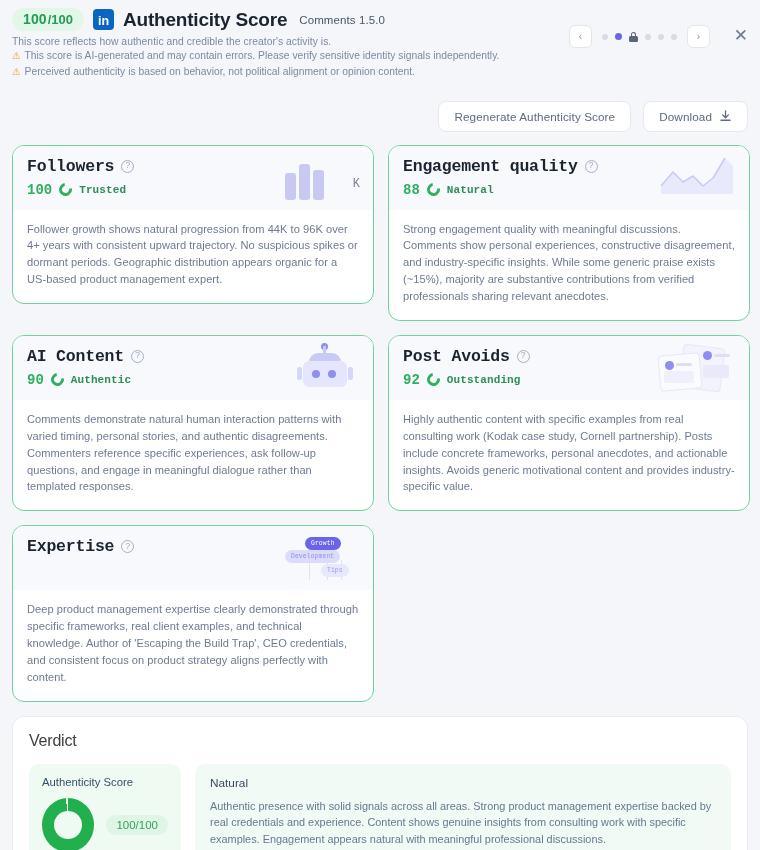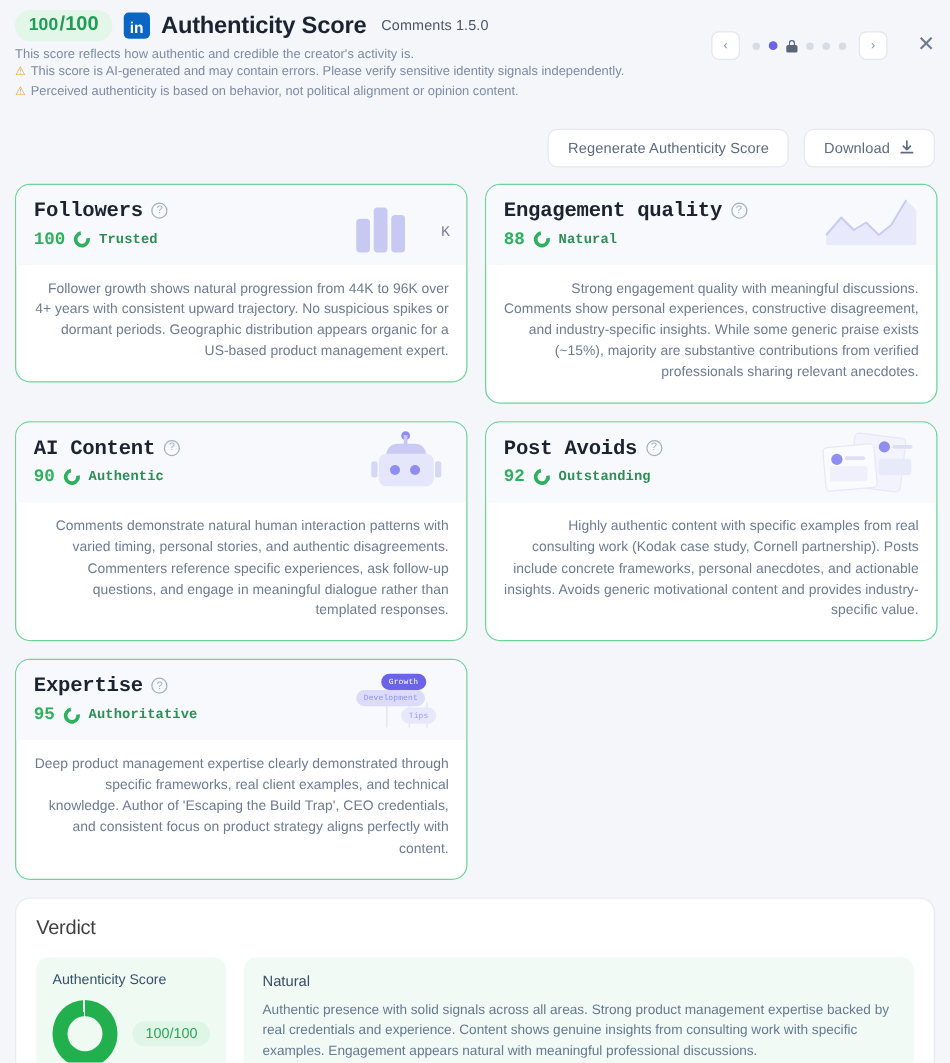--- a/index.html
+++ b/index.html
@@ -14,21 +14,21 @@
   
   .header { padding: 8px 12px 4px 12px; }
   .header-top { display: flex; align-items: center; gap: 9px; }
   .score-badge {
     background: #e3f7e9; color: #1f9d55;
     border-radius: 13px; padding: 3px 11px 4px 11px;
     display: flex; align-items: baseline; gap: 1px;
     font-weight: bold;
   }
   .score-badge .big { font-size: 14px; letter-spacing: .1px; }
-  .score-badge .small { font-size: 16px; }
+  .score-badge .small { font-size: 13px; }
   .li-icon {
     width: 21px; height: 21px; background: #0a66c2; border-radius: 4px;
     color: #fff; font-size: 12.5px; font-weight: bold;
     display: flex; align-items: flex-end; justify-content: center;
     line-height: 1.35; font-family: "Liberation Sans", sans-serif;
   }
   .title { font-size: 19px; font-weight: bold; color: #1b2330; letter-spacing: -.2px; }
   .version { font-size: 11.5px; color: #4a5668; margin-left: 3px; letter-spacing: .1px;}
 
   .subline { font-size: 10.3px; color: #7c8aa5; margin-top: 5px; letter-spacing: .05px;}
@@ -70,21 +70,21 @@
   .help {
     width: 13px; height: 13px; border: 1.2px solid #a5b0c2; border-radius: 50%;
     color: #a5b0c2; font-size: 9px; display: flex; align-items: center; justify-content: center;
     font-weight: normal; cursor: pointer;
   }
   .card-score { display: flex; align-items: center; gap: 7px; margin-top: 6px; }
   .score-num { font-size: 14px; font-weight: bold; color: #2eb05e; }
   .ring { width: 13px; height: 13px; border-radius: 50%; border: 3.2px solid #2eb05e;
     border-top-color: transparent; transform: rotate(35deg); }
   .score-label { font-size: 11px; color: #2b8f55; font-weight: bold; letter-spacing: .1px; }
-  .card-body { padding: 11px 14px 15px 14px; font-size: 11.1px; line-height: 1.52; color: #6d7b92; letter-spacing: .03px; text-align: right;}
+  .card-body { padding: 11px 14px 15px 14px; font-size: 11.1px; line-height: 1.52; color: #6d7b92; letter-spacing: .03px;}
 
   
   .deco { position: absolute; right: 14px; top: 10px; width: 76px; height: 48px; }
 
   .bars { display: flex; align-items: flex-end; gap: 3px; height: 44px; position: relative; padding-left: 2px;}
   .bars i { display: block; width: 11px; background: #c7c9f3; border-radius: 3px; }
   .bars .k { position: absolute; right: -1px; bottom: 9px; color: #7b8396; font-size: 12px; font-style: normal; background: none; width: auto;}
 
   .robot { position: relative; width: 60px; height: 46px; margin-left: 12px; }
   .robot .ant { position: absolute; left: 28px; top: 0; width: 2.5px; height: 8px; background: #c7c9f3; }
@@ -291,25 +291,20 @@
       </div>
       <div class="card-body">Highly authentic content with specific examples from real consulting work (Kodak case study, Cornell partnership). Posts include concrete frameworks, personal anecdotes, and actionable insights. Avoids generic motivational content and provides industry-specific value.</div>
     </div>
 
     <div class="card">
       <div class="card-head">
         <div class="card-title">
           <span>Expertise</span>
           <span class="help">?</span>
         </div>
-        <div class="card-score">
-          <span class="score-num">95</span>
-          <span class="ring"></span>
-          <span class="score-label">Authoritative</span>
-        </div>
         <div class="deco">
           <div class="tags">
             <span class="stem" style="left:26px;top:12px;height:32px"></span>
             <span class="stem" style="left:44px;top:12px;height:32px"></span>
             <span class="stem" style="left:58px;top:24px;height:20px"></span>
             <span class="tg growth">Growth</span>
             <span class="tg dev">Development</span>
             <span class="tg tips">Tips</span>
           </div>
         </div>

